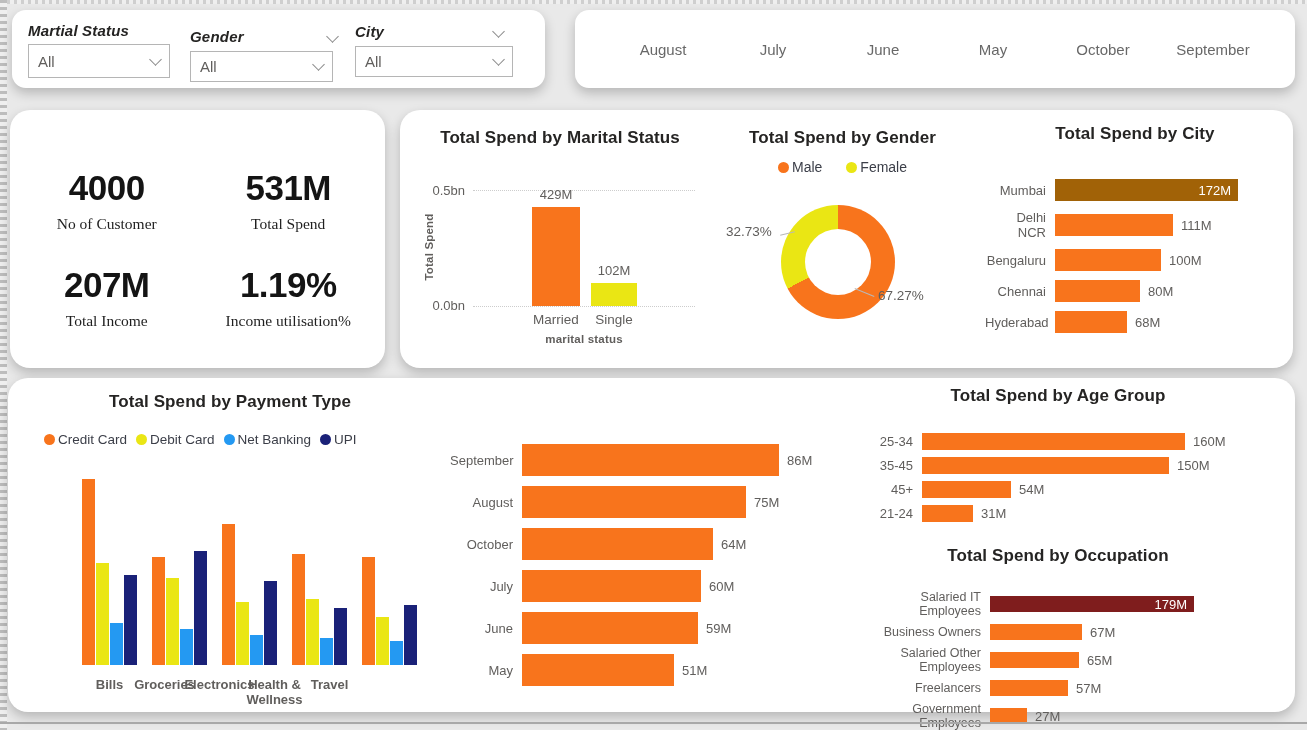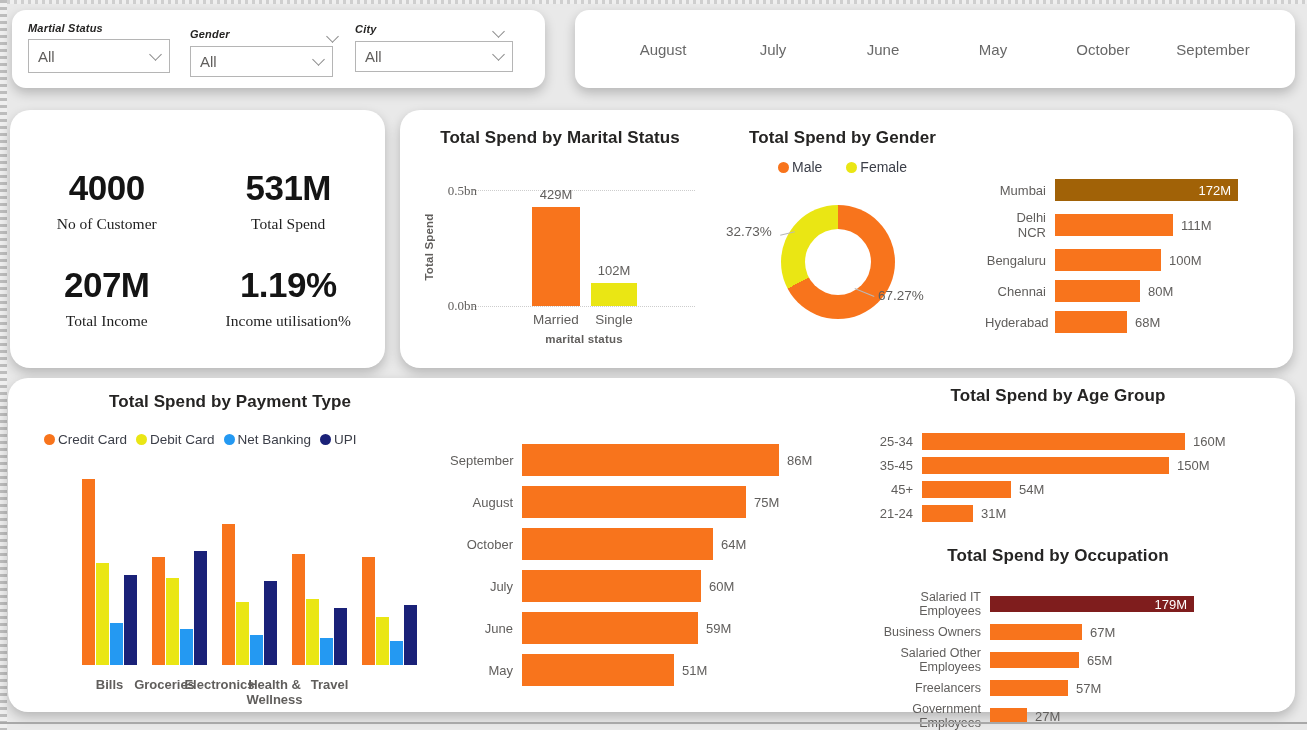--- a/index.html
+++ b/index.html
@@ -10,21 +10,21 @@
     background:repeating-linear-gradient(180deg,#bdbdbd 0 3px,#efefef 3px 7px);}
   .edge-top{position:absolute;left:0;top:0;width:1307px;height:4px;
     background:repeating-linear-gradient(90deg,#cfcfcf 0 3px,#efefef 3px 7px);}
   .bottom-line{position:absolute;left:0;top:722px;width:1307px;height:2px;background:#a8a8a8;}
 
   .card{position:absolute;background:#fff;border-radius:18px;box-shadow:0 5px 12px rgba(0,0,0,.22);}
 
   
   #filter-card{left:12px;top:10px;width:533px;height:78px;border-radius:14px;}
   .slicer{position:absolute;}
-  .slicer-label{font-style:italic;font-weight:700;font-size:11px;color:#252423;letter-spacing:.2px;}
+  .slicer-label{font-style:italic;font-weight:700;font-size:15px;color:#252423;letter-spacing:.2px;}
   .slicer-box{display:flex;align-items:center;justify-content:space-between;border:1px solid #b5b5b5;
     background:#fff;padding:0 9px;font-size:15px;color:#605E5C;cursor:pointer;}
   .chev{width:8px;height:8px;border-right:1.4px solid #8a8a8a;border-bottom:1.4px solid #8a8a8a;
     transform:rotate(45deg);margin-top:-4px;flex:none;}
   .hdr-chev{position:absolute;width:8px;height:8px;border-right:1.4px solid #8a8a8a;
     border-bottom:1.4px solid #8a8a8a;transform:rotate(45deg);cursor:pointer;}
 
   
   #month-card{left:575px;top:10px;width:720px;height:78px;border-radius:14px;
     display:flex;align-items:center;padding-left:33px;box-sizing:border-box;}
@@ -42,21 +42,21 @@
   #row2-card{left:400px;top:110px;width:893px;height:258px;border-radius:20px;}
   #bottom-card{left:8px;top:378px;width:1287px;height:334px;border-radius:20px;}
 
   .chart{position:absolute;}
   .chart-title{font-size:17px;font-weight:700;color:#252423;text-align:center;letter-spacing:.1px;}
 
   
   #marital-chart{left:15px;top:18px;width:290px;height:230px;}
   #marital-plot{position:absolute;left:58px;top:62px;width:222px;height:115px;
     border-top:1px dotted #cdcdcd;border-bottom:1px dotted #cdcdcd;}
-  .ytick{position:absolute;left:16px;width:46px;text-align:right;font-size:13px;color:#605E5C;font-family:Liberation Serif, serif;}
+  .ytick{position:absolute;left:4px;width:46px;text-align:right;font-size:13px;color:#605E5C;}
   .mbar{position:absolute;bottom:0;cursor:pointer;}
   .mval{position:absolute;text-align:center;font-size:13px;color:#605E5C;}
   .mx{position:absolute;top:121px;text-align:center;font-size:13.5px;color:#605E5C;}
   #marital-ylabel{position:absolute;left:-42px;top:111px;width:115px;height:16px;text-align:center;
     transform:rotate(-90deg);font-size:11.5px;font-weight:700;color:#605E5C;letter-spacing:.2px;}
   #marital-xlabel{position:absolute;left:58px;top:205px;width:222px;text-align:center;
     font-size:11.5px;font-weight:700;color:#605E5C;letter-spacing:.2px;}
 
   
   #gender-chart{left:320px;top:18px;width:245px;height:230px;}
@@ -204,20 +204,21 @@
           </div>
         </div>
       <div id="donut" style="background: conic-gradient(rgb(248, 116, 28) 0deg, rgb(248, 116, 28) 242.172deg, rgb(234, 230, 20) 242.172deg, rgb(234, 230, 20) 360deg);"></div>
       <div class="pct-label" style="left:6px;top:96px;">32.73%</div>
       <div class="leader" style="left:60px;top:105px;width:15px;transform:rotate(-14deg);"></div>
       <div class="pct-label" style="left:158px;top:160px;">67.27%</div>
       <div class="leader" style="left:134px;top:164px;width:21px;transform:rotate(22deg);"></div>
     </div>
 
     <div class="chart hbar-chart" id="city-chart">
+      <div class="chart-title">Total Spend by City</div>
       <div class="hrows">
           <div class="hrow">
             <div class="hlabel">Mumbai</div>
             <div class="hbarbar" style="width: 183px; background: #a16207;">
               <div class="hval-in">172M</div>
             </div>
           </div>
           <div class="hrow">
             <div class="hlabel">Delhi NCR</div>
             <div class="hbarbar" style="width: 118px; background: rgb(248, 116, 28);"></div>

